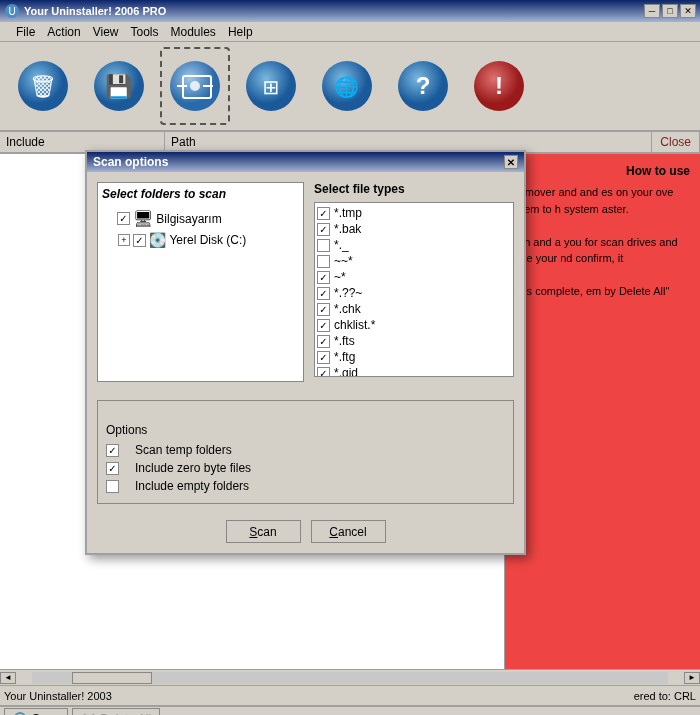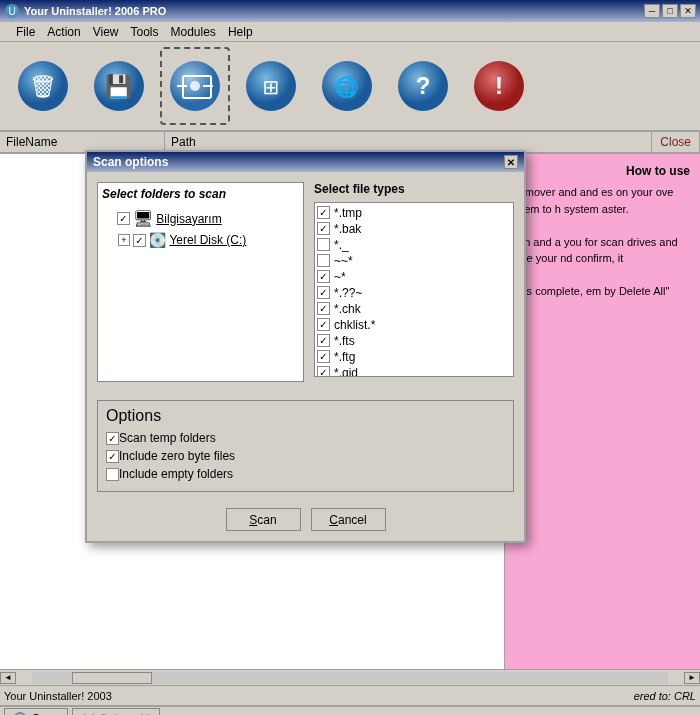--- a/index.html
+++ b/index.html
@@ -127,21 +127,21 @@
     .left-panel {
       width: 505px;
       background: white;
       border-right: 1px solid #a0a0a0;
       overflow: auto;
     }
 
     
     .right-panel {
       flex: 1;
-      background: #f9a8d4;
+      background: #ef4444;
       padding: 10px;
       overflow: auto;
     }
     .how-to-title {
       font-weight: bold;
       margin-bottom: 6px;
       text-align: right;
     }
     .how-to-text {
       font-size: 11px;
@@ -187,21 +187,21 @@
     .status-bar {
       height: 20px;
       background: #d4d0c8;
       border-top: 1px solid #a0a0a0;
       display: flex;
       align-items: center;
       padding: 0 4px;
       justify-content: space-between;
     }
     .status-left { font-size: 11px; }
-    .status-right { font-size: 11px; font-style: italic; }
+    .status-right { font-size: 11px; }
 
     
     .bottom-toolbar {
       height: 26px;
       background: #d4d0c8;
       border-top: 2px solid #a0a0a0;
       display: flex;
       align-items: center;
       padding: 2px 4px;
       gap: 4px;
@@ -306,67 +306,67 @@
       justify-content: center;
       font-size: 10px;
       cursor: pointer;
     }
     .checkbox.checked::before {
       content: '✓';
       color: #000;
     }
     .folder-label {
       font-size: 12px;
-      text-decoration: underline;
     }
 
     
     .filetype-pane {
       width: 200px;
     }
     .filetype-pane-title {
       font-size: 12px;
       font-weight: bold;
       margin-bottom: 6px;
     }
     .filetype-list {
       border: 1px solid #888;
       background: white;
       height: 175px;
       overflow-y: scroll;
       padding: 2px;
     }
     .filetype-item {
       display: flex;
+      align-items: center;
       gap: 4px;
       padding: 1px 0;
     }
     .filetype-item .checkbox {
       flex-shrink: 0;
     }
     .filetype-label {
       font-size: 12px;
     }
 
     
     .options-section {
       border: 1px solid #888;
       margin: 8px 10px;
       padding: 4px 8px 8px;
     }
     .options-title {
-      font-size: 16px;
+      font-size: 12px;
       font-weight: normal;
       margin-bottom: 4px;
-      margin-top: 2px;
+      margin-top: 18px;
     }
     .option-item {
       display: flex;
       align-items: center;
-      gap: 0;
+      gap: 16px;
       padding: 2px 0;
     }
     .option-label {
       font-size: 12px;
     }
 
     
     .dialog-buttons {
       display: flex;
       justify-content: center;
@@ -512,21 +512,21 @@
             <stop offset="100%" stop-color="#9a1a1a"></stop>
           </radialGradient>
         </defs>
       <text x="26" y="34" text-anchor="middle" font-size="24" fill="white" font-weight="bold">!</text>
     </svg>
   </div>
 </div>
 
 <div class="col-headers">
   <div class="col-header" style="width:165px">
-    <span>FileName</span>
+    <span>Include</span>
   </div>
   <div class="col-header" style="flex:1">
     <span>Path</span>
   </div>
   <div class="col-header col-header-close">
     <span>Close</span>
   </div>
 </div>
 
 <div class="main-content">

